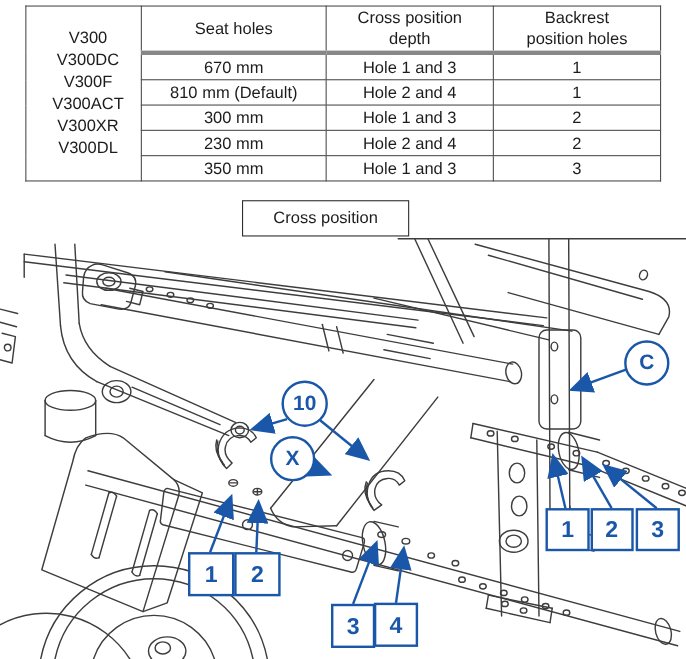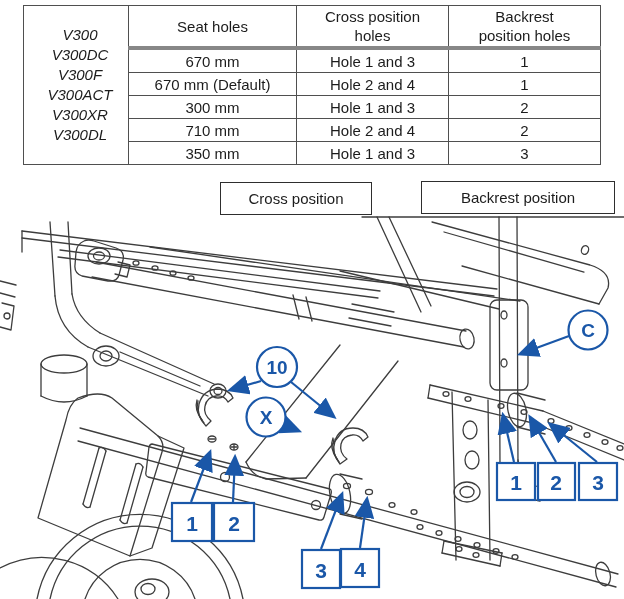--- a/index.html
+++ b/index.html
@@ -5,21 +5,21 @@
   html,body{margin:0;padding:0;background:#fff;}
   .stage{position:relative;width:624px;height:599px;background:#fff;overflow:hidden;
          font-family:"Liberation Sans",sans-serif;color:#1c1c1c;}
   
   table.spec{position:absolute;left:23px;top:5px;border-collapse:collapse;table-layout:fixed;
              font-size:15px;color:#1c1c1c;}
   table.spec td,table.spec th{border:1px solid #4f4f4f;padding:0;margin:0;font-weight:normal;
              text-align:center;vertical-align:middle;line-height:19px;}
   table.spec th.hdr{height:40px;border-bottom:4px solid #878787;}
   table.spec td.cell{height:22px;}
-  td.models{text-align:left;vertical-align:middle;font-style:italic;}
+  td.models{text-align:left;vertical-align:middle;}
   td.models div{padding-left:8px;line-height:20px;}
   .hl{display:block;}
   
   .lbl{position:absolute;background:#fff;border:1.5px solid #2e2e2e;font-size:15px;
        display:flex;align-items:center;justify-content:center;white-space:nowrap;}
   .lbl-cross{left:220px;top:182px;width:150px;height:31px;}
   .lbl-back{left:421px;top:181px;width:192px;height:31px;}
   
   svg.diagram{position:absolute;left:0;top:214px;}
   .art{stroke:#3d3d3d;fill:none;stroke-width:1.3;stroke-linejoin:round;stroke-linecap:round;}
@@ -45,57 +45,56 @@
           <div>V300</div>
           <div>V300DC</div>
           <div>V300F</div>
           <div>V300ACT</div>
           <div>V300XR</div>
           <div>V300DL</div>
         </td>
         <th class="hdr">Seat holes</th>
         <th class="hdr">
           <span class="hl">Cross position</span>
-          <span class="hl">holes</span>
+          <span class="hl">depth</span>
         </th>
         <th class="hdr">
           <span class="hl">Backrest</span>
           <span class="hl">position holes</span>
         </th>
       </tr>
       <tr>
         <td class="cell">670 mm</td>
         <td class="cell">Hole 1 and 3</td>
         <td class="cell">1</td>
       </tr>
       <tr>
-        <td class="cell">670 mm (Default)</td>
+        <td class="cell">810 mm (Default)</td>
         <td class="cell">Hole 2 and 4</td>
         <td class="cell">1</td>
       </tr>
       <tr>
         <td class="cell">300 mm</td>
         <td class="cell">Hole 1 and 3</td>
         <td class="cell">2</td>
       </tr>
       <tr>
-        <td class="cell">710 mm</td>
+        <td class="cell">230 mm</td>
         <td class="cell">Hole 2 and 4</td>
         <td class="cell">2</td>
       </tr>
       <tr>
         <td class="cell">350 mm</td>
         <td class="cell">Hole 1 and 3</td>
         <td class="cell">3</td>
       </tr>
     </tbody>
   </table>
 
   <div class="lbl lbl-cross">Cross position</div>
-  <div class="lbl lbl-back">Backrest position</div>
 
   <svg class="diagram" width="624" height="385" viewBox="0 214 624 385">
     <defs>
       <marker id="ah" markerWidth="10" markerHeight="9" refX="8.5" refY="4.5" orient="auto">
         <path d="M0,0 L10,4.5 L0,9 Z" fill="#1a57a8"></path>
       </marker>
     </defs>
 
     <g class="art">
 

